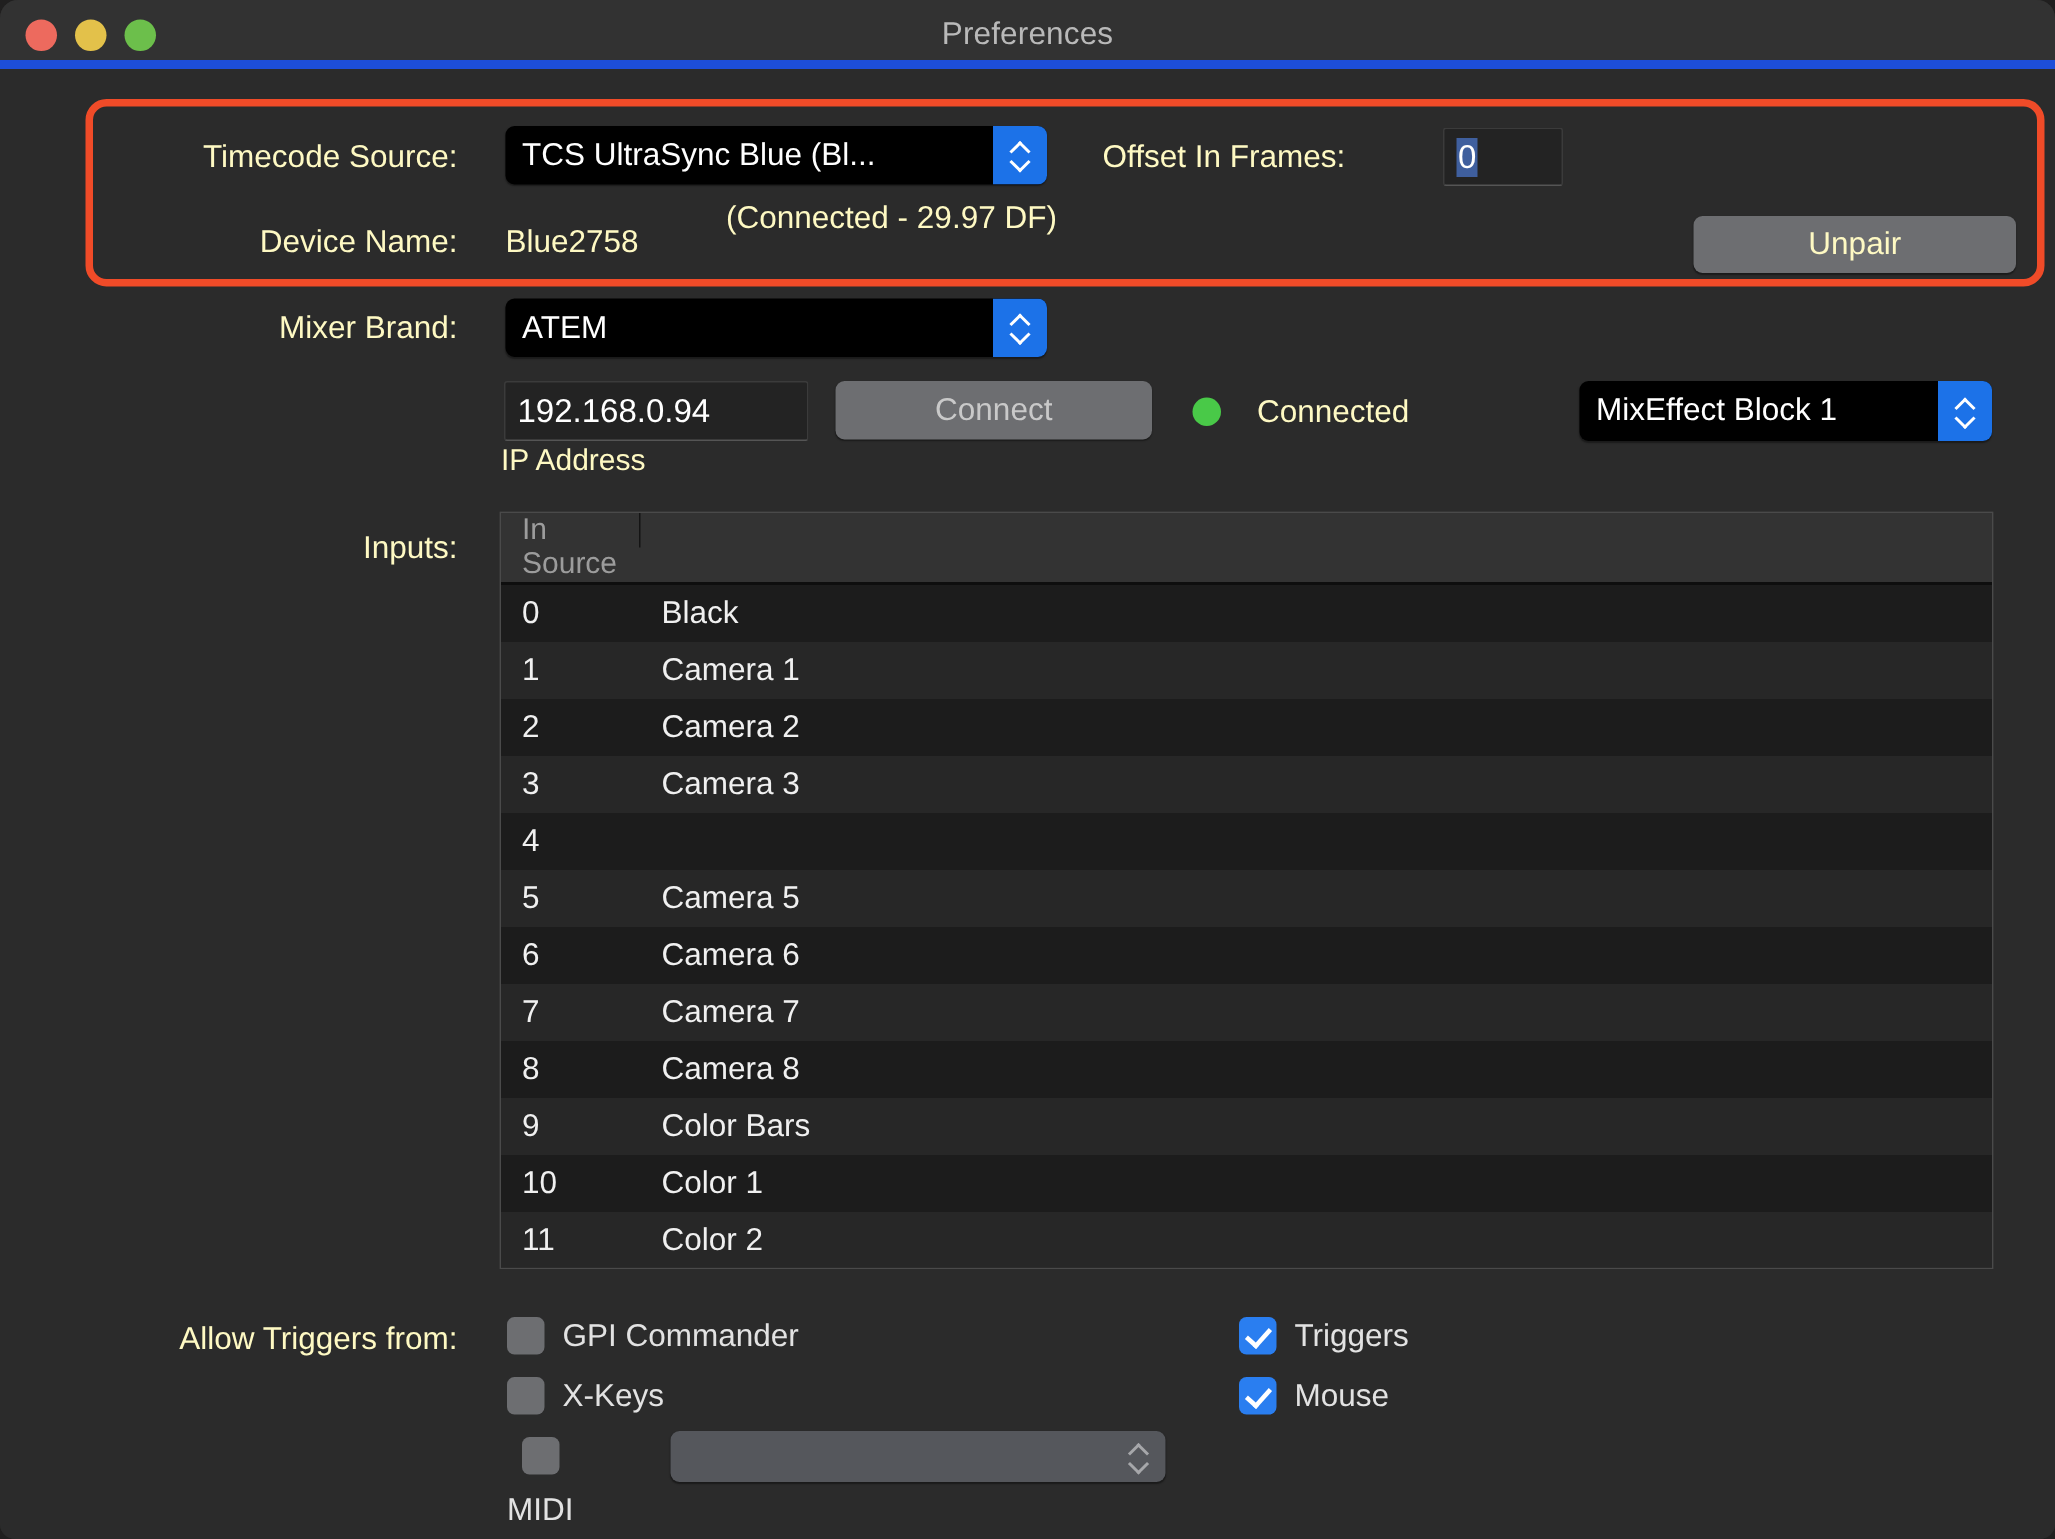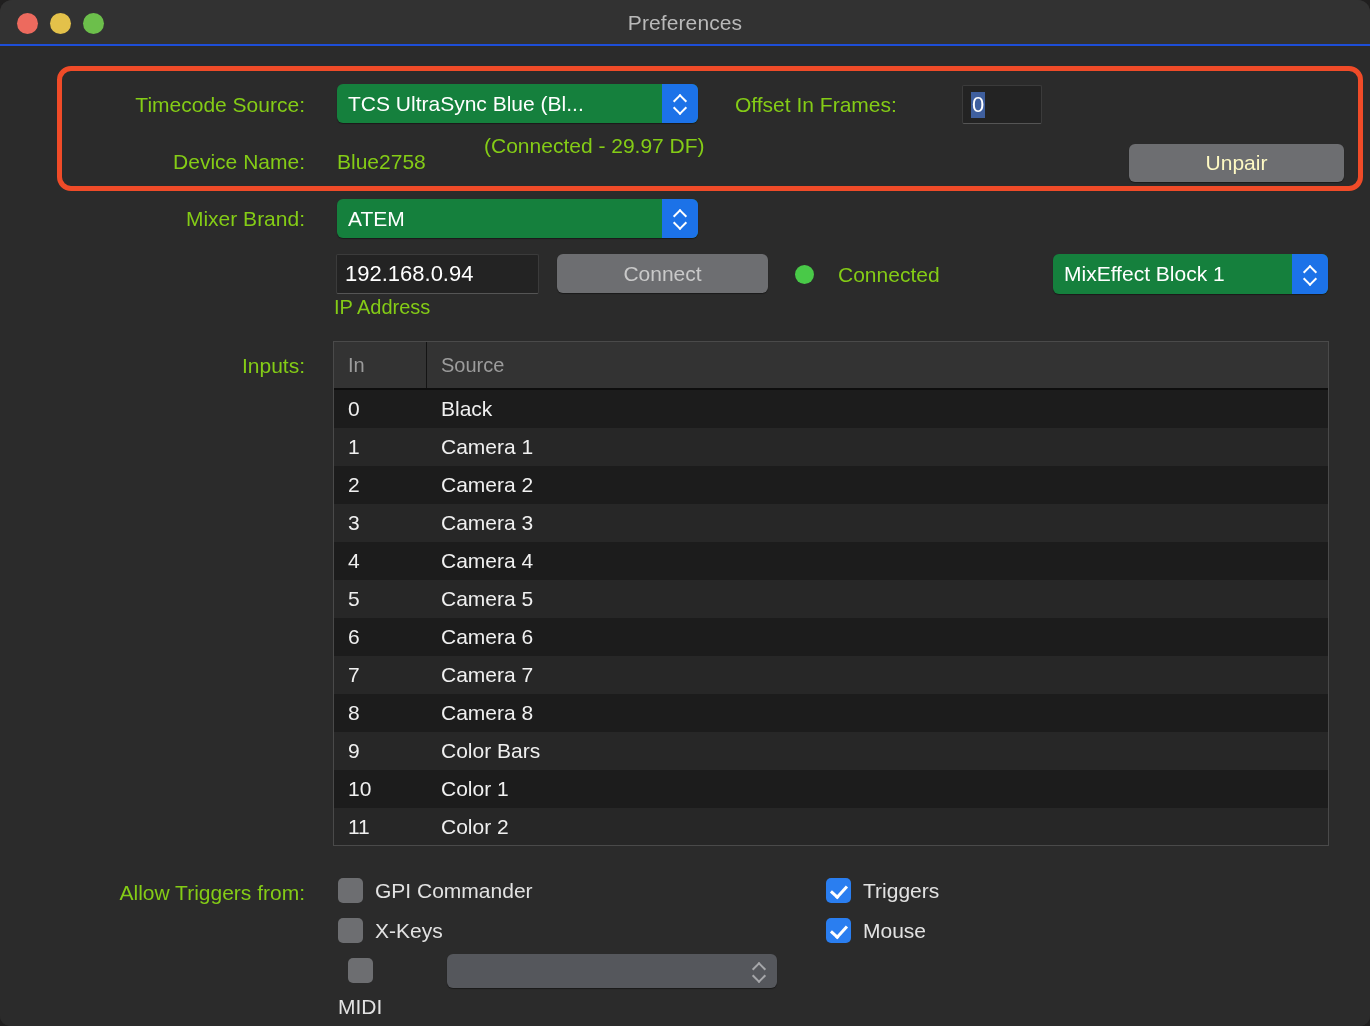--- a/index.html
+++ b/index.html
@@ -26,21 +26,21 @@
     overflow: hidden;
   }
 
   
   .titlebar {
     position: absolute;
     left: 0; top: 0;
     width: 1370px;
     height: 46px;
     background: #323232;
-    border-bottom: 2px solid #1d4ed8;
+    border-bottom: 6px solid #1d4ed8;
     box-sizing: border-box;
   }
   .title-text {
     position: absolute;
     left: 0; top: 11px;
     width: 1370px;
     text-align: center;
     font-size: 21px;
     color: #b9b9b9;
     letter-spacing: .1px;
@@ -77,29 +77,29 @@
     border: 5px solid #f04b28;
     border-radius: 14px;
     box-sizing: border-box;
     pointer-events: none;
   }
 
   
   .lbl {
     position: absolute;
     font-size: 21px;
-    color: #84cc16;
+    color: #fef9c3;
     white-space: nowrap;
   }
   .lbl.right { text-align: right; }
 
   
   .popup {
     position: absolute;
-    background: #15803d;
+    background: #000000;
     border-radius: 6px;
     box-sizing: border-box;
     display: flex;
     align-items: center;
     overflow: hidden;
     box-shadow: 0 1px 1px rgba(0,0,0,.4);
   }
   .popup .ptext {
     flex: 1;
     padding-left: 11px;
@@ -198,20 +198,21 @@
     border: 1px solid #4a4a4a;
     box-sizing: border-box;
     overflow: hidden;
   }
   .thead {
     display: flex;
     height: 48px;
     background: #333333;
     border-bottom: 2px solid #0e0e0e;
     box-sizing: border-box;
+    flex-direction: column;
   }
   .th {
     font-size: 20px;
     color: #9c9c9c;
     display: flex;
     align-items: center;
     padding-left: 14px;
     box-sizing: border-box;
   }
   .th.in { width: 93px; border-right: 1px solid #141414; }
@@ -350,21 +351,20 @@
           <div class="trow">
             <div class="td in">2</div>
             <div class="td src">Camera 2</div>
           </div>
           <div class="trow">
             <div class="td in">3</div>
             <div class="td src">Camera 3</div>
           </div>
           <div class="trow">
             <div class="td in">4</div>
-            <div class="td src">Camera 4</div>
           </div>
           <div class="trow">
             <div class="td in">5</div>
             <div class="td src">Camera 5</div>
           </div>
           <div class="trow">
             <div class="td in">6</div>
             <div class="td src">Camera 6</div>
           </div>
           <div class="trow">

